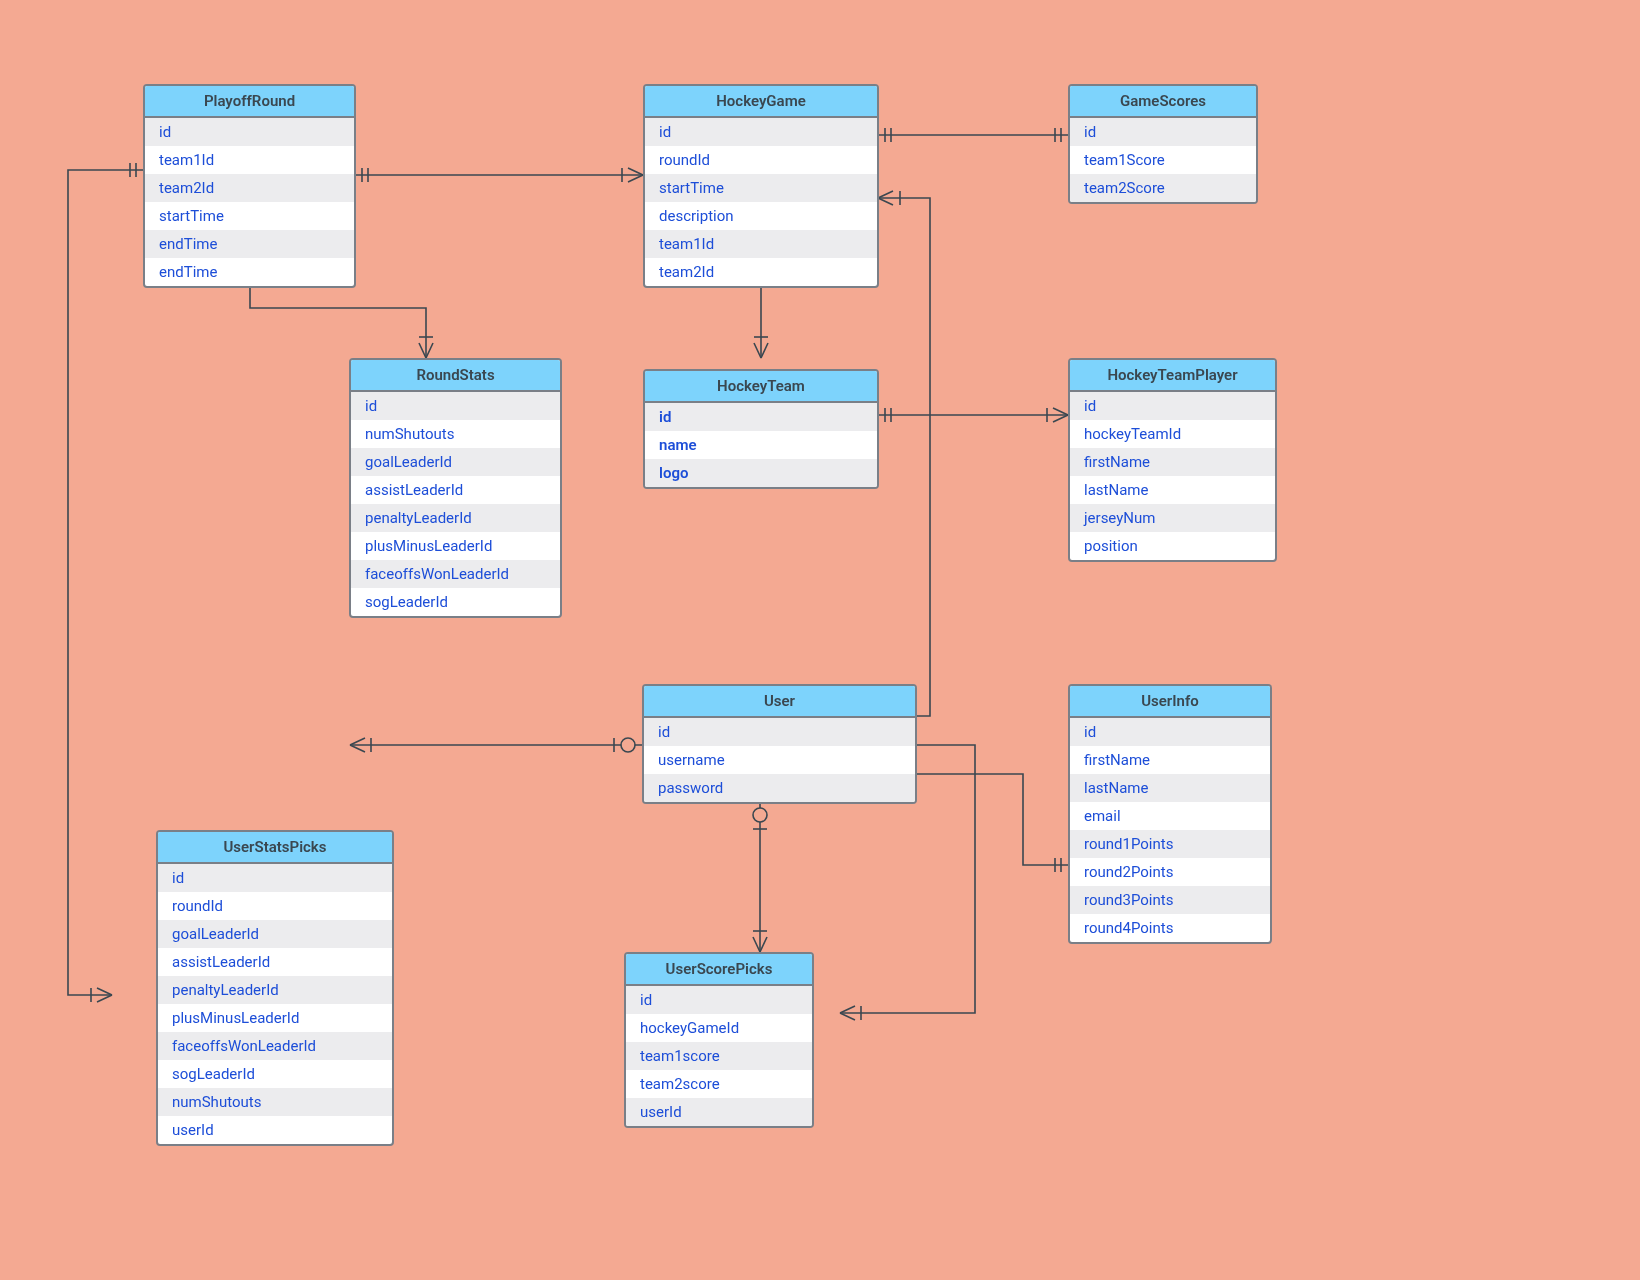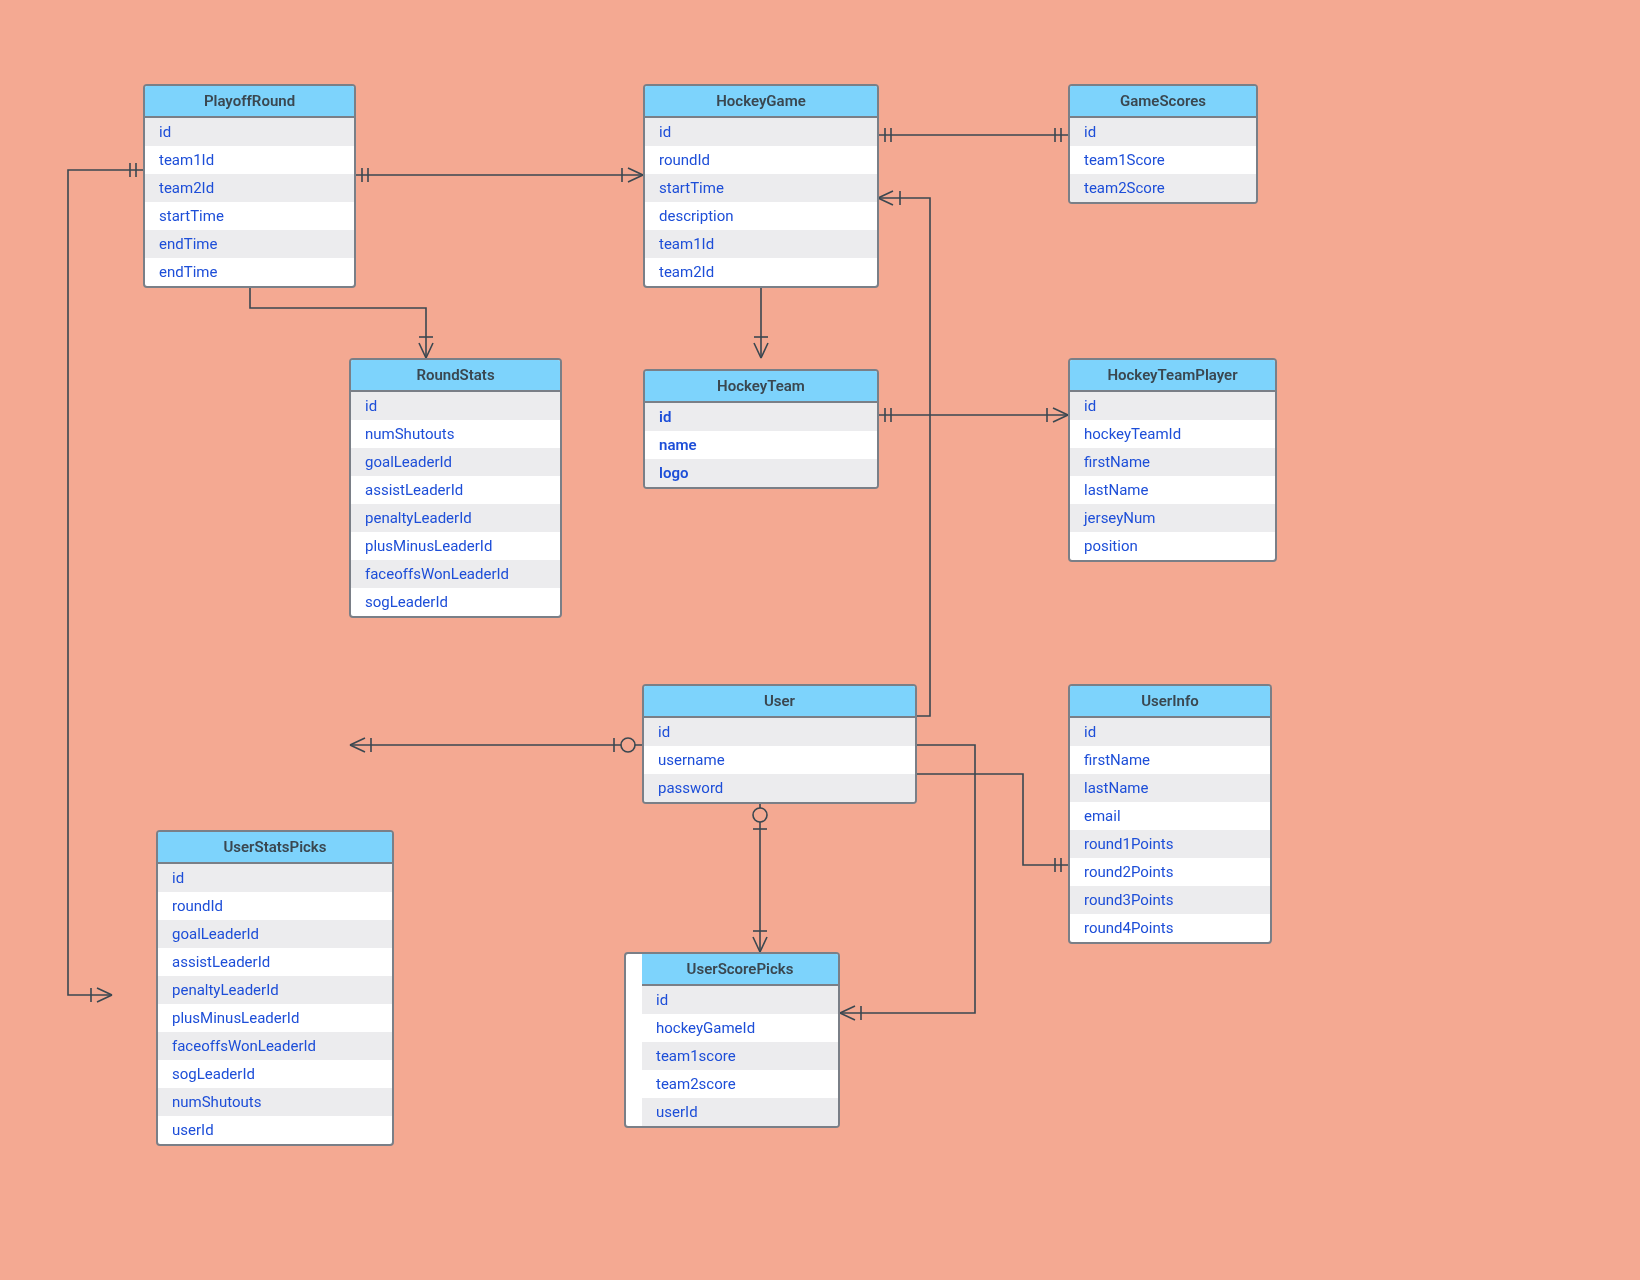--- a/index.html
+++ b/index.html
@@ -206,20 +206,20 @@
   <div class="entity-row">goalLeaderId</div>
   <div class="entity-row">assistLeaderId</div>
   <div class="entity-row">penaltyLeaderId</div>
   <div class="entity-row">plusMinusLeaderId</div>
   <div class="entity-row">faceoffsWonLeaderId</div>
   <div class="entity-row">sogLeaderId</div>
   <div class="entity-row">numShutouts</div>
   <div class="entity-row">userId</div>
 </div>
 
-<div class="entity" style="left:624px; top:952px; width:216px;padding-left:16px;">
+<div class="entity" style="left:624px; top:952px; width:190px;">
   <div class="entity-header">UserScorePicks</div>
   <div class="entity-row">id</div>
   <div class="entity-row">hockeyGameId</div>
   <div class="entity-row">team1score</div>
   <div class="entity-row">team2score</div>
   <div class="entity-row">userId</div>
 </div>
 
 </body></html>

